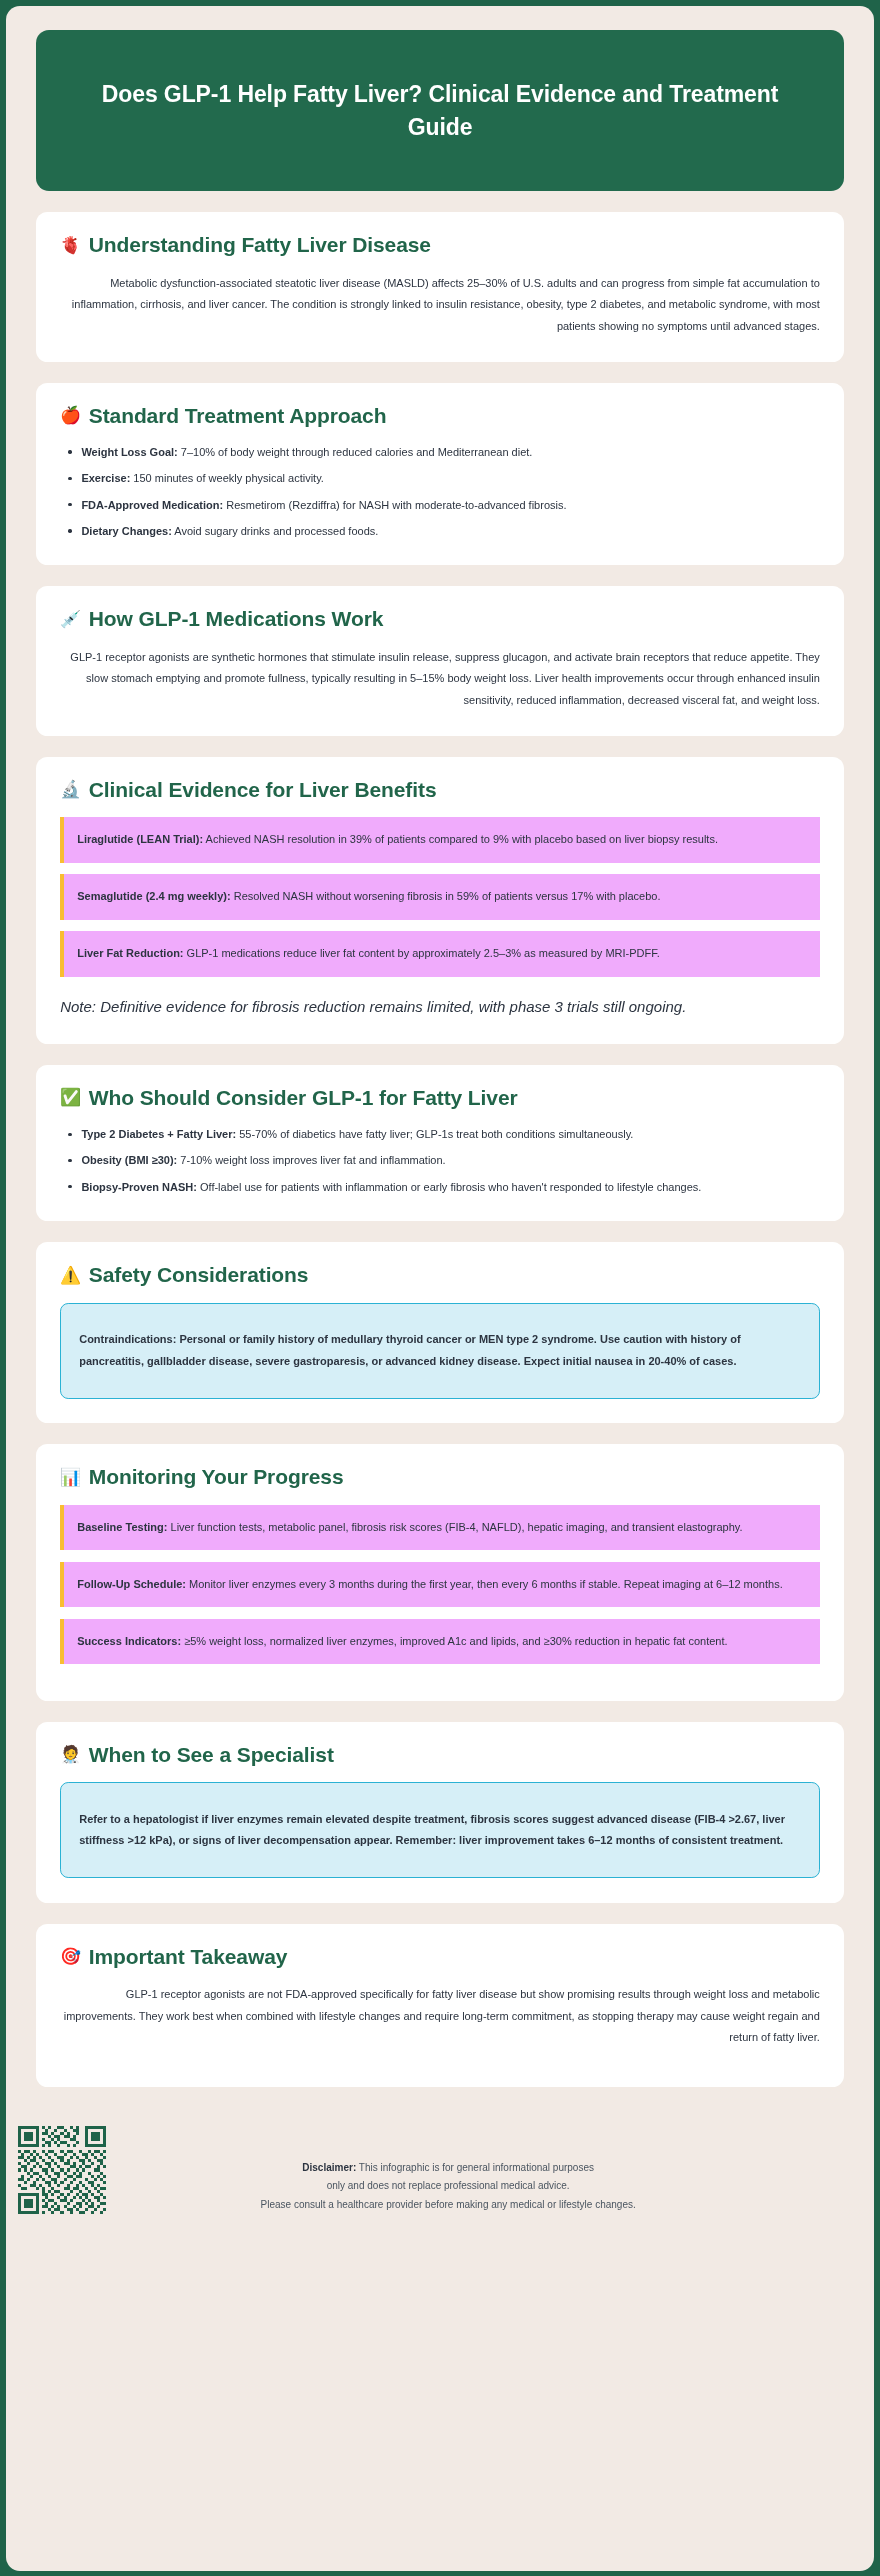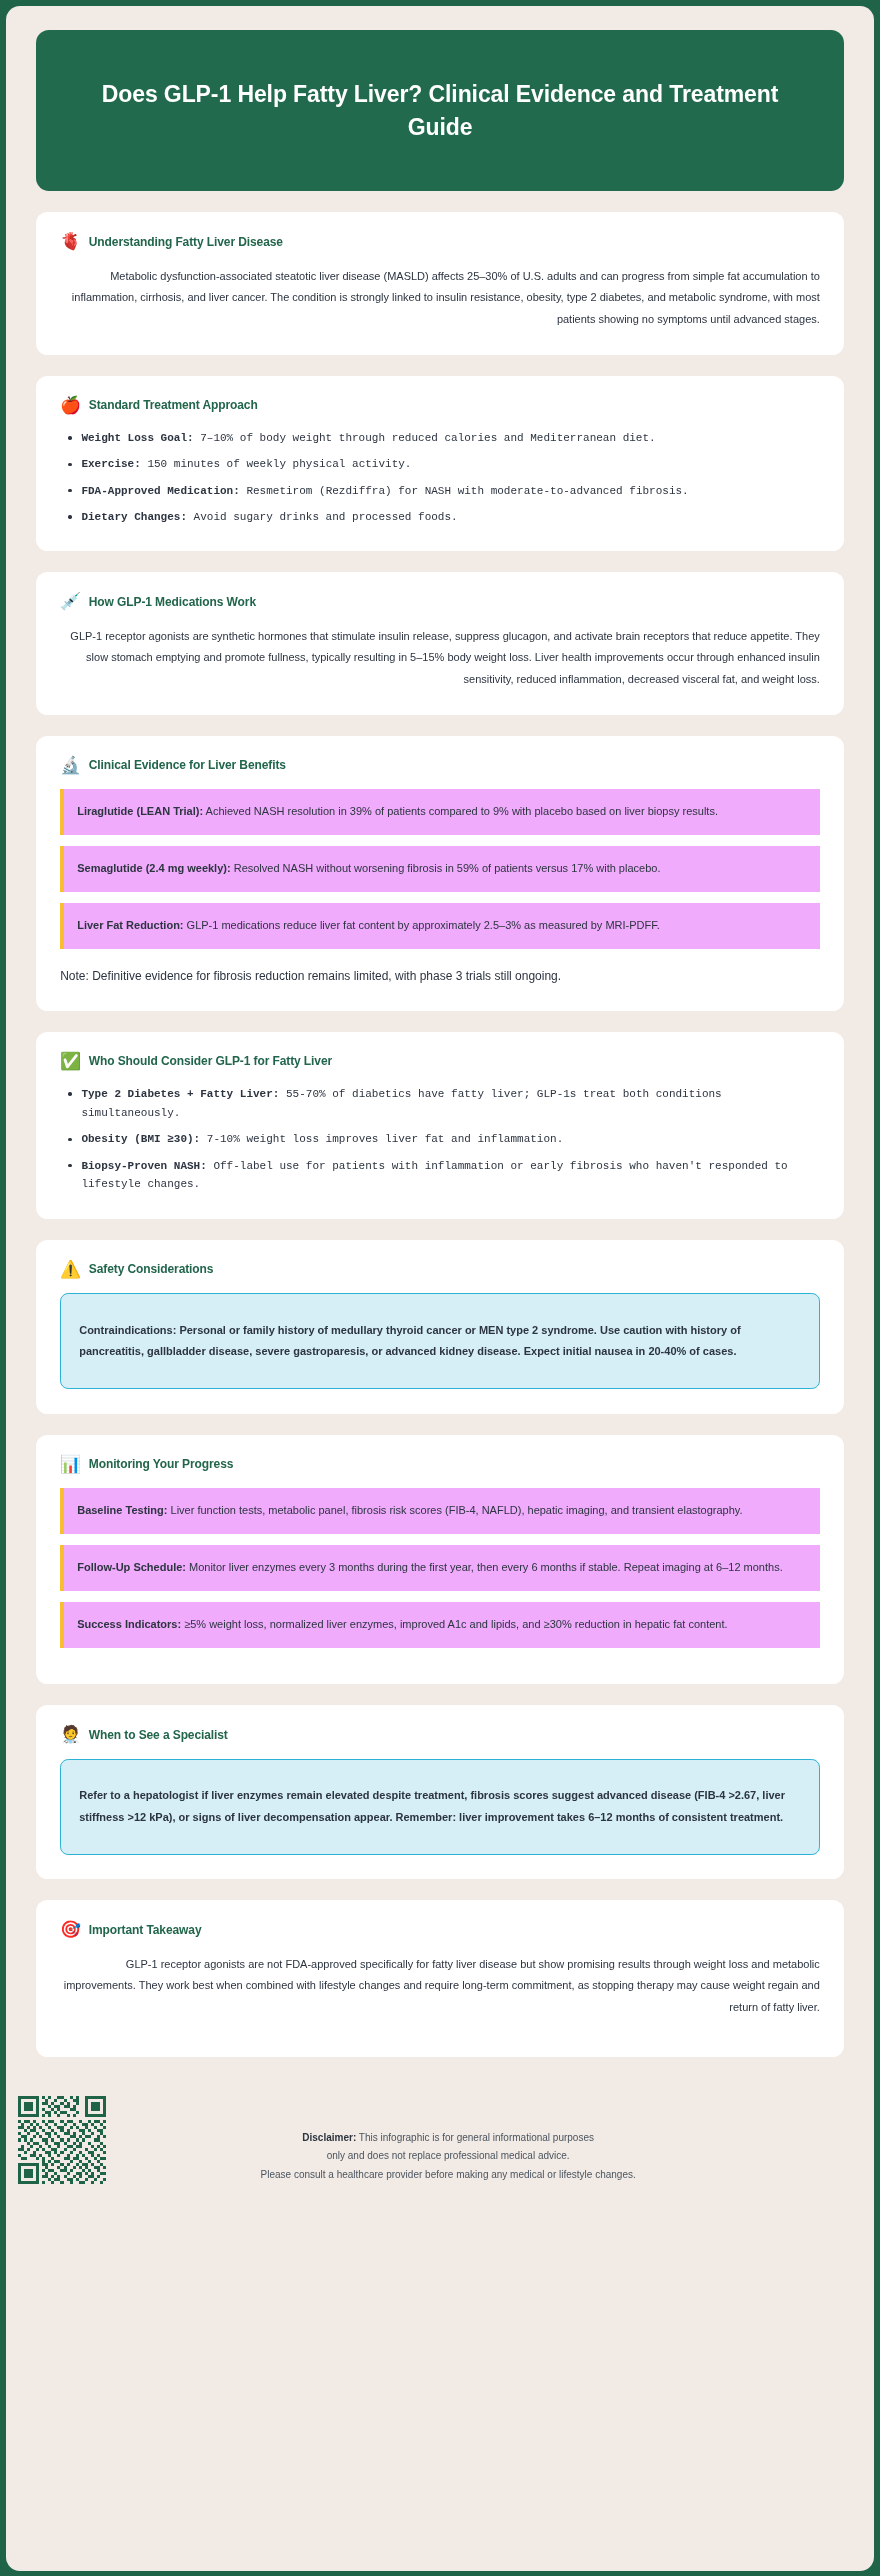--- a/index.html
+++ b/index.html
@@ -58,21 +58,21 @@
   .card-emoji {
     font-size: 17px;
     line-height: 1;
     flex: 0 0 auto;
     display: inline-block;
     width: 19.6px;
     text-align: center;
   }
   .card-title {
     color: #21654a;
-    font-size: 12px;
+    font-size: 21px;
     font-weight: bold;
     letter-spacing: -0.1px;
   }
 
   .card-text {
     color: #2c3440;
     font-size: 11px;
     line-height: 1.95;
     text-align: right;
   }
@@ -82,21 +82,20 @@
     list-style: none;
     padding-left: 4.9px;
   }
   ul.bullets li {
     color: #2c3440;
     font-size: 11px;
     line-height: 1.72;
     padding-left: 16.3px;
     position: relative;
     margin-bottom: 7.4px;
-    font-family: Liberation Mono, monospace;
   }
   ul.bullets li:last-child { margin-bottom: 0; }
   ul.bullets li::before {
     content: "";
     position: absolute;
     left: 3.3px;
     top: 7.4px;
     width: 3.3px;
     height: 3.3px;
     border-radius: 50%;
@@ -109,22 +108,23 @@
     background: #f0abfc;
     border-left: 4.1px solid #f9bd32;
     padding: 13px 14.7px 13px 13px;
     margin-bottom: 11.4px;
     color: #2c3440;
     font-size: 11px;
     line-height: 1.78;
   }
 
   .note {
+    font-style: italic;
     color: #2c3440;
-    font-size: 12px;
+    font-size: 15px;
     line-height: 1.7;
     margin-top: 17px;
   }
 
   
   .callout-blue {
     background: #d6eff7;
     border: 1.6px solid #2bb2d4;
     border-radius: 8.2px;
     padding: 22px 18px;

